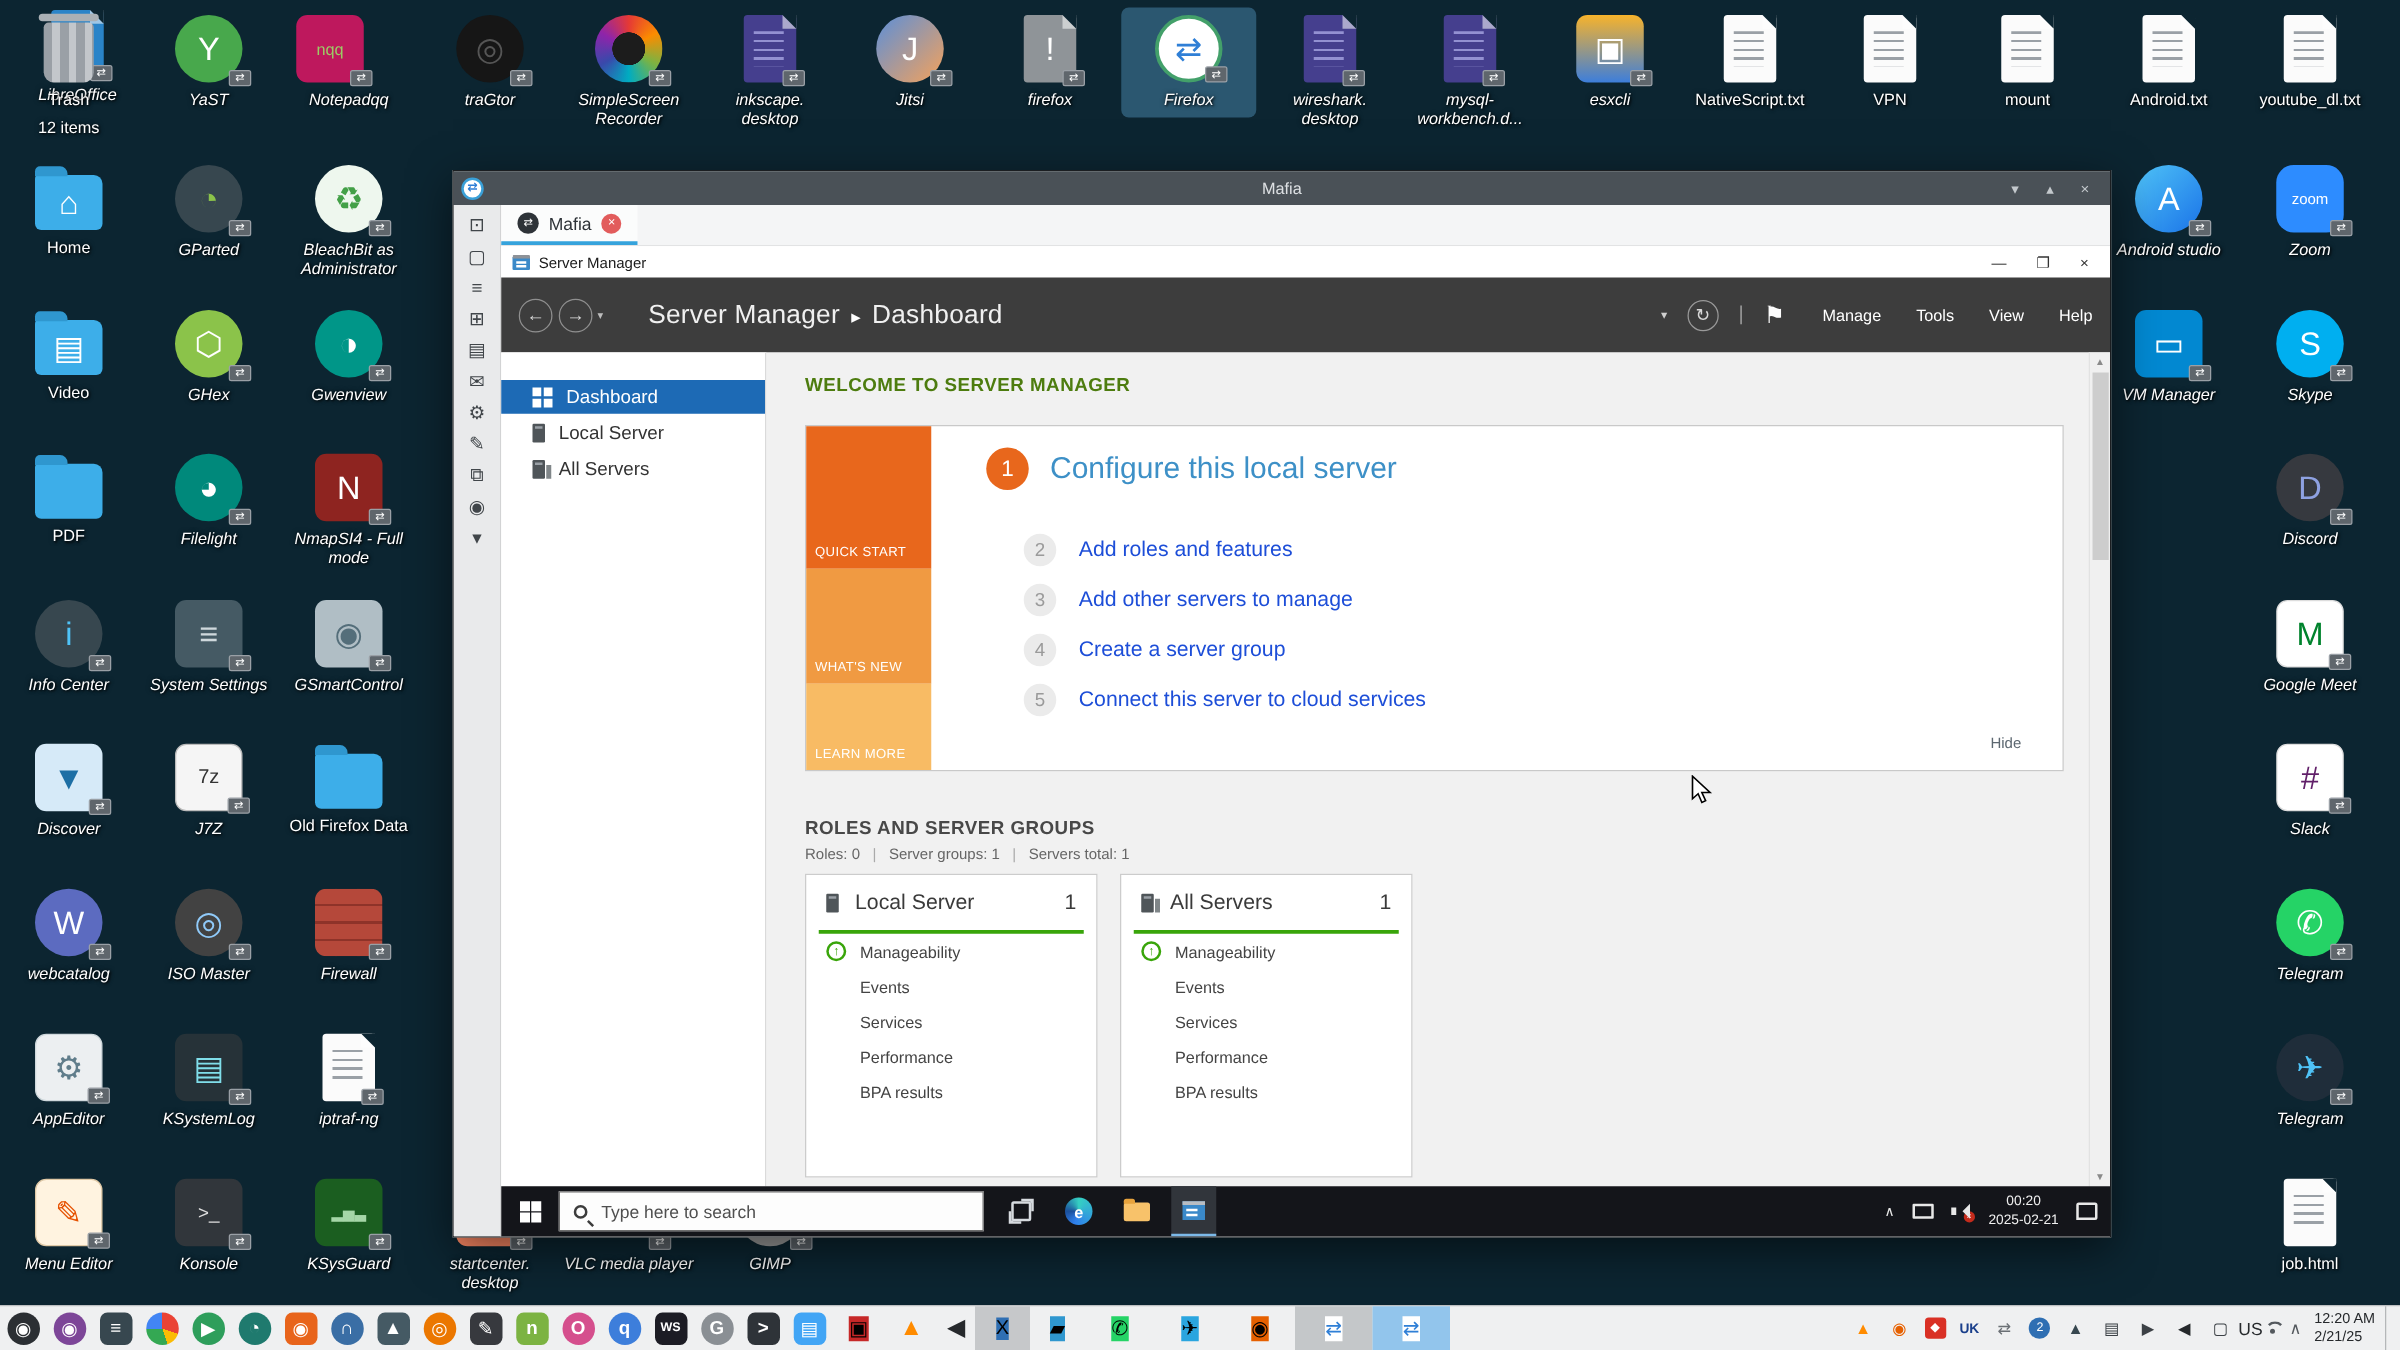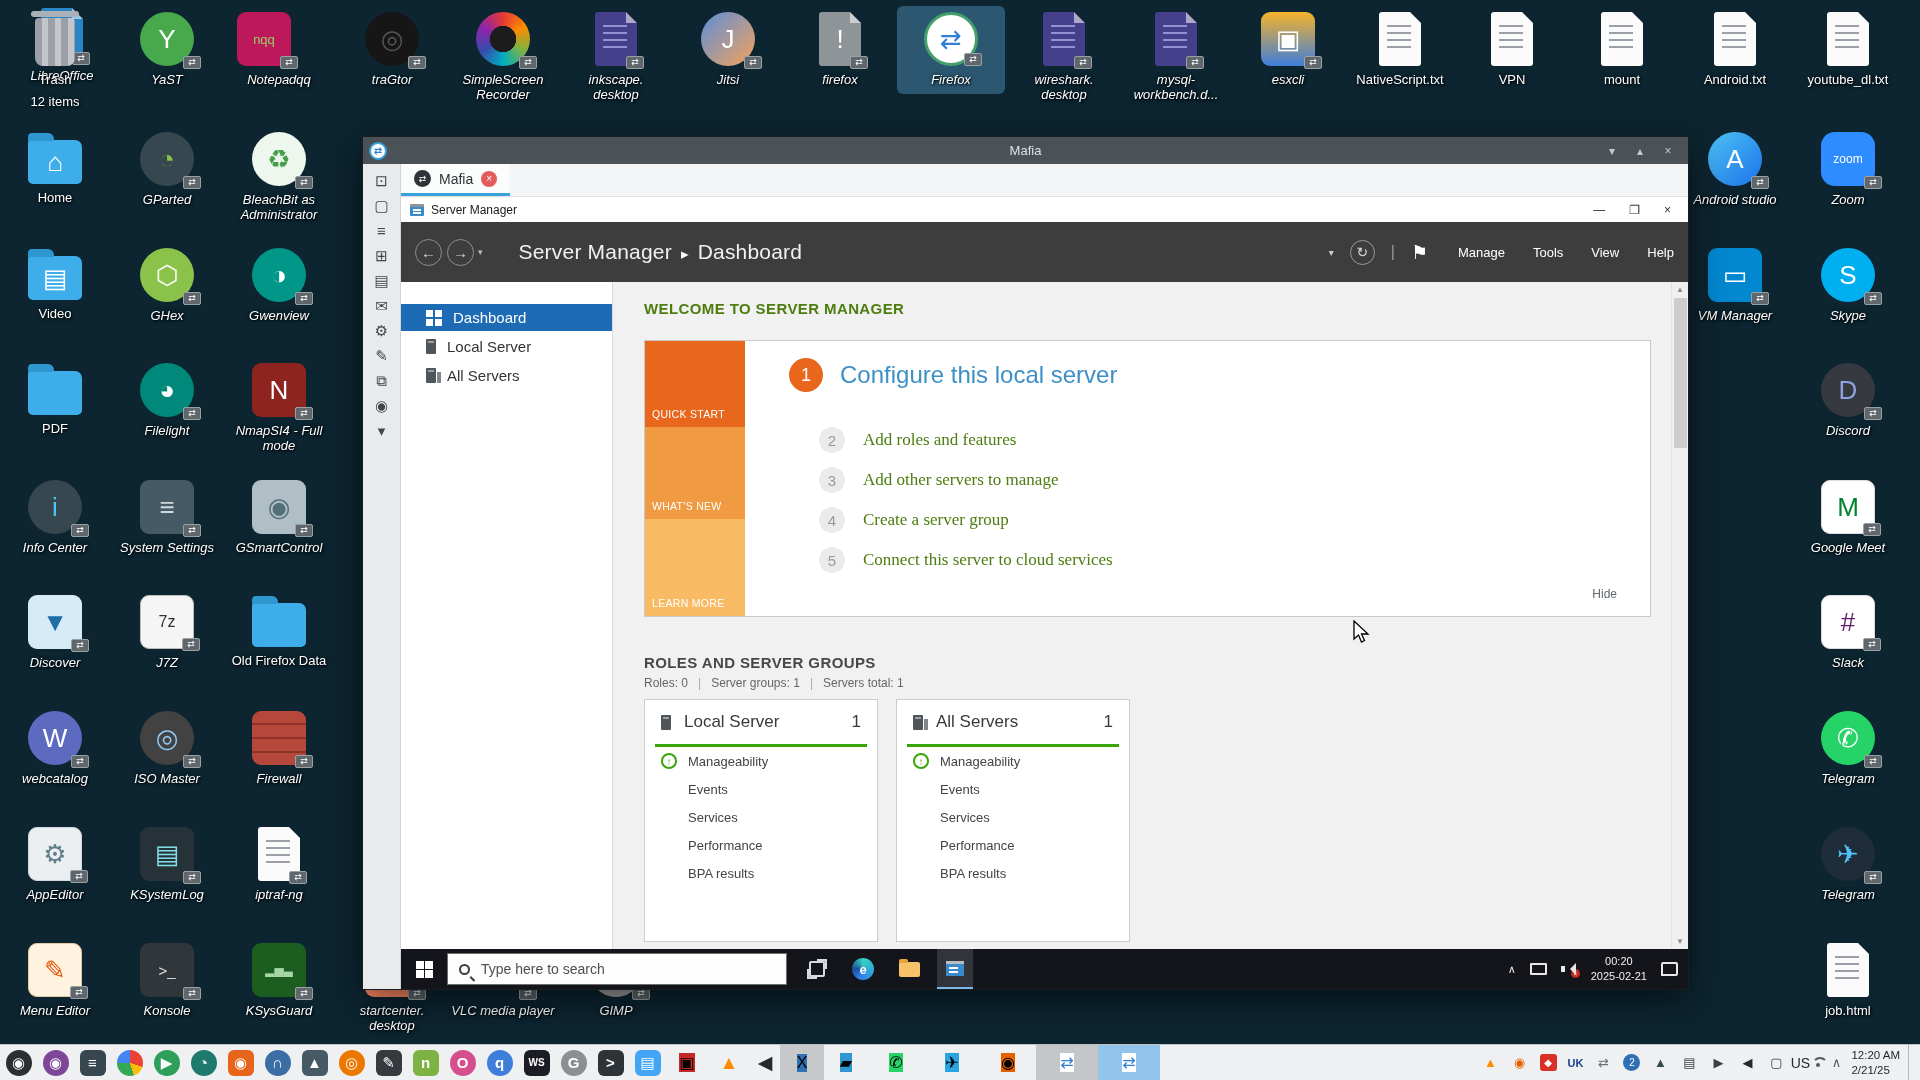--- a/index.html
+++ b/index.html
@@ -63,31 +63,31 @@
   .dashic { width:7px; height:7px; background:currentColor; box-shadow:9px 0 0 currentColor, 0 9px 0 currentColor, 9px 9px 0 currentColor; margin-right:9px; margin-bottom:9px; }
   .srv { width:10px; height:15px; background:#4f5559; border-radius:1px; position:relative; }
   .srv::after { content:""; position:absolute; left:2px; top:2px; width:6px; height:2px; background:#9aa0a6; }
   .srv.two::before { content:""; position:absolute; right:-5px; top:4px; width:4px; height:11px; background:#808689; }
   .smcontent { flex:1; position:relative; min-width:0; }
   .welhdr { position:absolute; left:31px; top:18px; font-size:15px; font-weight:bold; color:#4d7c0f; letter-spacing:.4px; }
   .tile { position:absolute; left:31px; top:58px; width:1007px; height:277px; background:#fff; border:1px solid #c9c9c9; display:flex; }
   .tile-left { width:100px; display:flex; flex-direction:column; flex:none; }
   .tb { position:relative; }
   .tb span { position:absolute; left:7px; bottom:7px; color:#fff; font-size:10.5px; letter-spacing:.3px; }
-  .tb1 { height:86px; background:#e8671c; }
+  .tb1 { height:114px; background:#e8671c; }
   .tb2 { height:92px; background:#f09a42; }
   .tb3 { flex:1; background:#f8bb64; }
   .tile-main { flex:1; position:relative; }
   .step1 { position:absolute; left:44px; top:17px; display:flex; align-items:center; gap:17px; }
   .s1c { width:34px; height:34px; border-radius:50%; background:#e8671c; color:#fff; font-size:18px; display:flex; align-items:center; justify-content:center; flex:none; }
   .s1t { font-size:24px; color:#3d90c7; font-weight:300; }
   .steps { position:absolute; left:74px; top:86px; display:flex; flex-direction:column; gap:14px; }
   .step { display:flex; align-items:center; gap:18px; }
   .snc { width:26px; height:26px; border-radius:50%; background:#ebebeb; color:#9a9a9a; font-size:15px; display:flex; align-items:center; justify-content:center; flex:none; }
-  .snt { font-size:17px; color:#4d7c0f;font-family:Liberation Serif, serif; }
+  .snt { font-size:17px; color:#1d4ed8; }
   .hide { position:absolute; right:33px; bottom:15px; font-size:12px; color:#5c6770; }
   .roleshdr { position:absolute; left:31px; top:372px; font-size:15px; font-weight:bold; color:#484848; letter-spacing:.4px; }
   .rstats { position:absolute; left:31px; top:394px; font-size:12px; color:#666; display:flex; gap:10px; }
   .rstats .p { color:#aaa; }
   .card { position:absolute; top:417px; width:234px; height:243px; background:#fff; border:1px solid #ccc; }
   .chdr { height:44px; display:flex; align-items:center; padding:0 16px; gap:13px; font-size:17px; color:#3a3a3a; }
   .chdr .cnt { margin-left:auto; }
   .cgreen { height:3px; background:#39a50a; margin:0 10px; }
   .crow { height:28px; display:flex; align-items:center; padding-left:16px; gap:11px; font-size:13px; color:#444; }
   .crow:first-of-type { margin-top:6px; }

